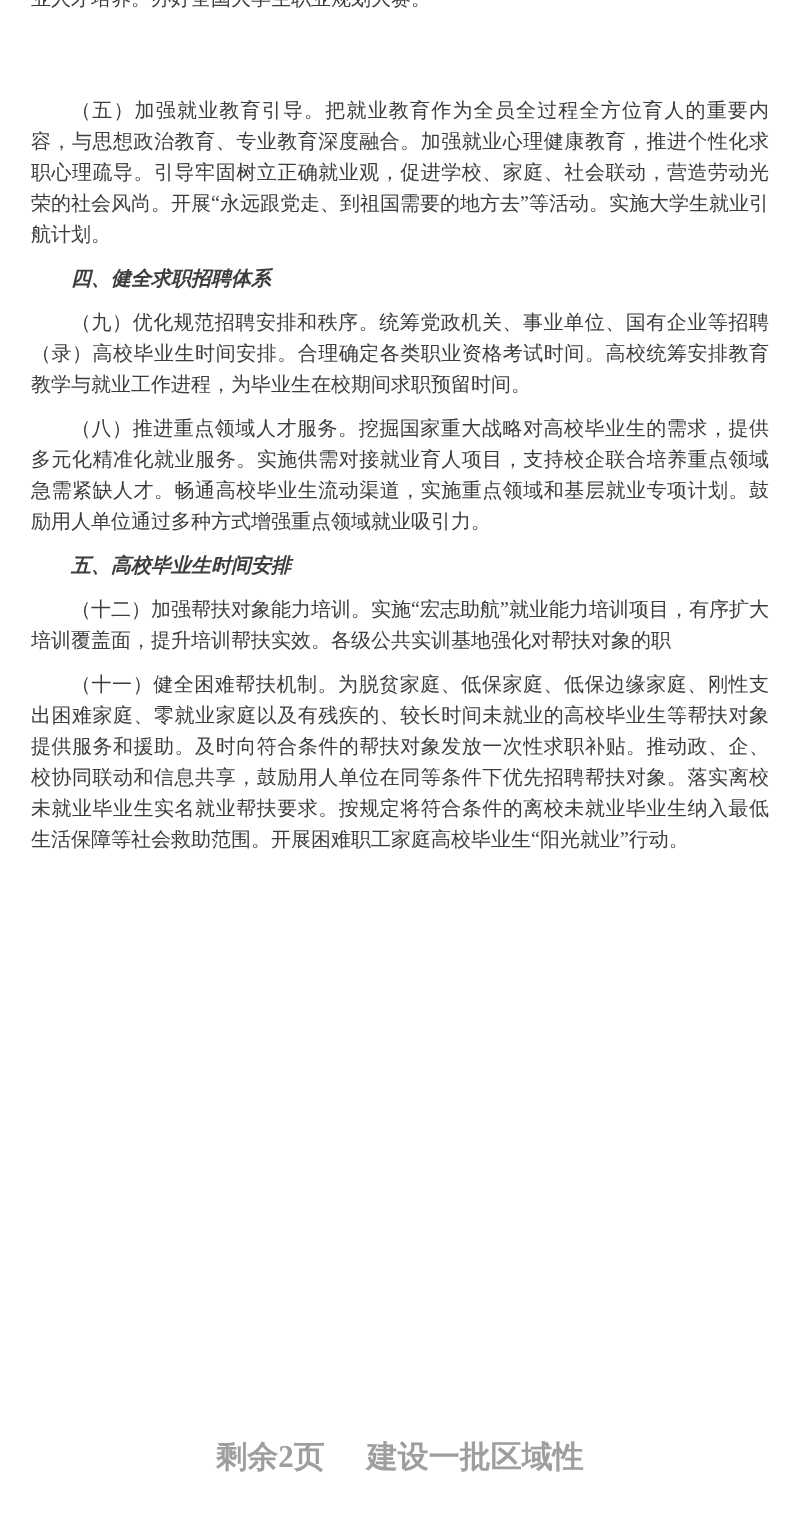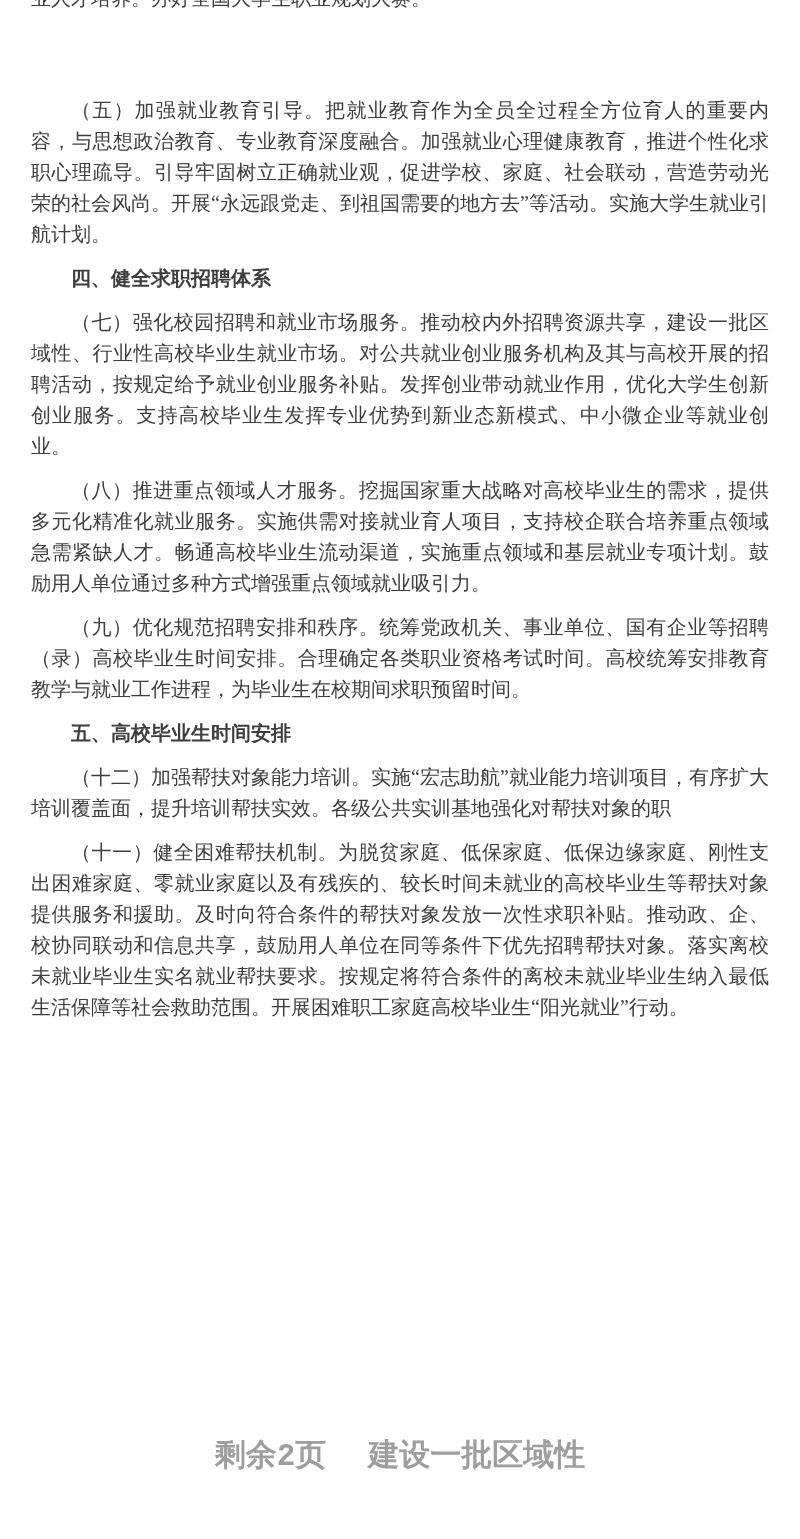--- a/index.html
+++ b/index.html
@@ -36,56 +36,56 @@
     text-indent: 2em;
     text-align: justify;
     text-justify: inter-ideograph;
   }
   .para.first {
     margin-top: 83px;
   }
   .heading {
     font-weight: 700;
     text-align: left;
+    font-style: italic;
   }
   .footer {
     position: absolute;
     left: 0;
     right: 0;
     top: 1438px;
     display: flex;
     justify-content: center;
     align-items: baseline;
     gap: 42px;
     font-weight: 700;
     font-size: 31px;
     line-height: 38px;
     color: #9e9e9e;
-    font-family: Liberation Mono, monospace;
+    font-family: Liberation Serif, serif;
   }
 </style>
 </head>
 <body>
 
 <div class="page">
 
   <div class="clip-top">
     <p class="line">业人才培养。办好全国大学生职业规划大赛。</p>
   </div>
 
   <p class="para first">（五）加强就业教育引导。把就业教育作为全员全过程全方位育人的重要内容，与思想政治教育、专业教育深度融合。加强就业心理健康教育，推进个性化求职心理疏导。引导牢固树立正确就业观，促进学校、家庭、社会联动，营造劳动光荣的社会风尚。开展“永远跟党走、到祖国需要的地方去”等活动。实施大学生就业引航计划。</p>
 
 
   <h3 class="heading">四、健全求职招聘体系</h3>
 
-  <p class="para">（七）强化校园招聘和就业市场服务。推动校内外招聘资源共享，建设一批区域性、行业性高校毕业生就业市场。对公共就业创业服务机构及其与高校开展的招聘活动，按规定给予就业创业服务补贴。发挥创业带动就业作用，优化大学生创新创业服务。支持高校毕业生发挥专业优势到新业态新模式、中小微企业等就业创业。</p>
+
+  <p class="para">（九）优化规范招聘安排和秩序。统筹党政机关、事业单位、国有企业等招聘（录）高校毕业生时间安排。合理确定各类职业资格考试时间。高校统筹安排教育教学与就业工作进程，为毕业生在校期间求职预留时间。</p>
 
   <p class="para">（八）推进重点领域人才服务。挖掘国家重大战略对高校毕业生的需求，提供多元化精准化就业服务。实施供需对接就业育人项目，支持校企联合培养重点领域急需紧缺人才。畅通高校毕业生流动渠道，实施重点领域和基层就业专项计划。鼓励用人单位通过多种方式增强重点领域就业吸引力。</p>
-
-  <p class="para">（九）优化规范招聘安排和秩序。统筹党政机关、事业单位、国有企业等招聘（录）高校毕业生时间安排。合理确定各类职业资格考试时间。高校统筹安排教育教学与就业工作进程，为毕业生在校期间求职预留时间。</p>
 
 
   <h3 class="heading">五、高校毕业生时间安排</h3>
 
   <p class="para">（十二）加强帮扶对象能力培训。实施“宏志助航”就业能力培训项目，有序扩大培训覆盖面，提升培训帮扶实效。各级公共实训基地强化对帮扶对象的职</p>
 
   <p class="para">（十一）健全困难帮扶机制。为脱贫家庭、低保家庭、低保边缘家庭、刚性支出困难家庭、零就业家庭以及有残疾的、较长时间未就业的高校毕业生等帮扶对象提供服务和援助。及时向符合条件的帮扶对象发放一次性求职补贴。推动政、企、校协同联动和信息共享，鼓励用人单位在同等条件下优先招聘帮扶对象。落实离校未就业毕业生实名就业帮扶要求。按规定将符合条件的离校未就业毕业生纳入最低生活保障等社会救助范围。开展困难职工家庭高校毕业生“阳光就业”行动。</p>
 
   <div class="footer">
     <span>剩余2页</span>

